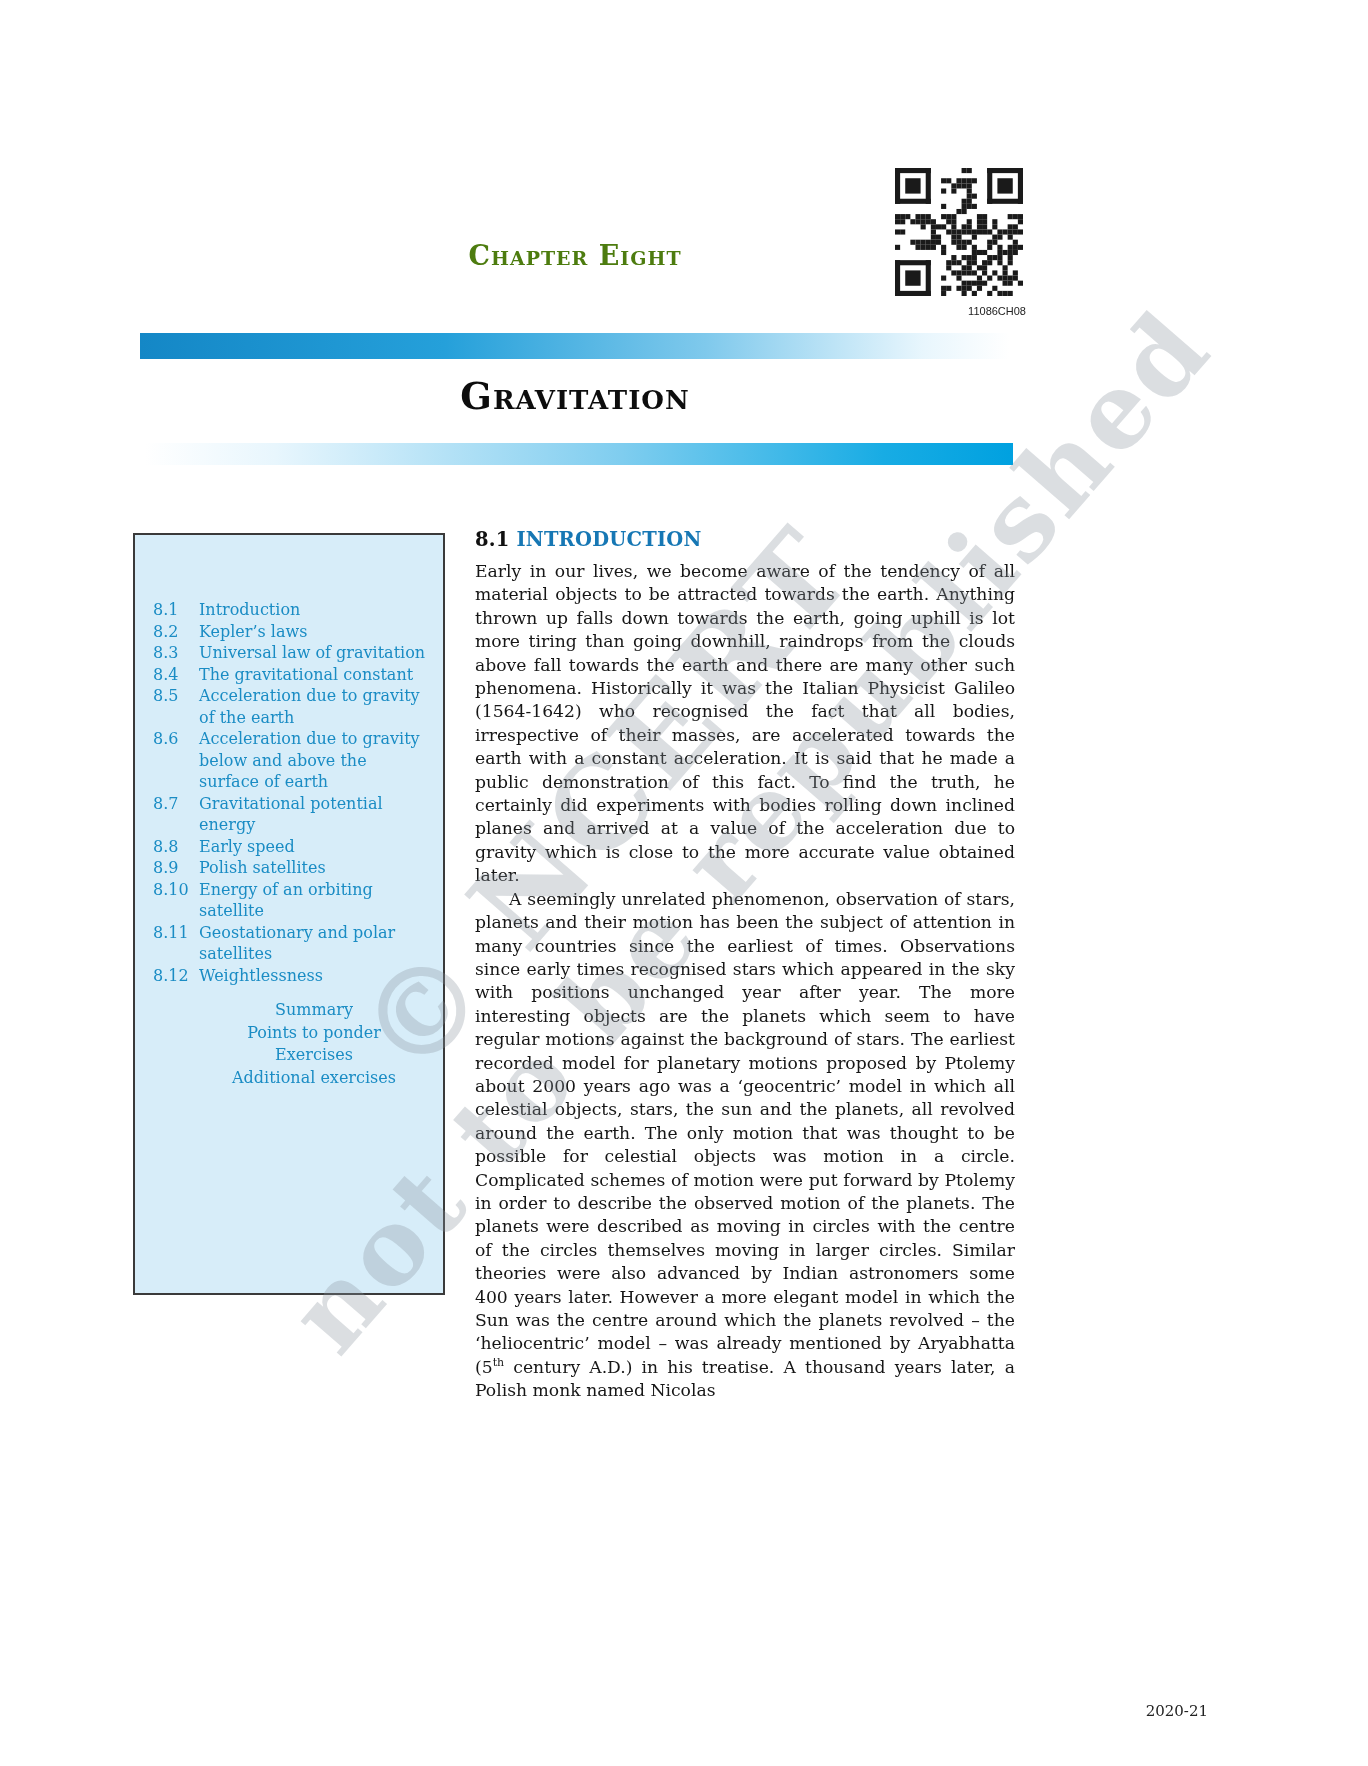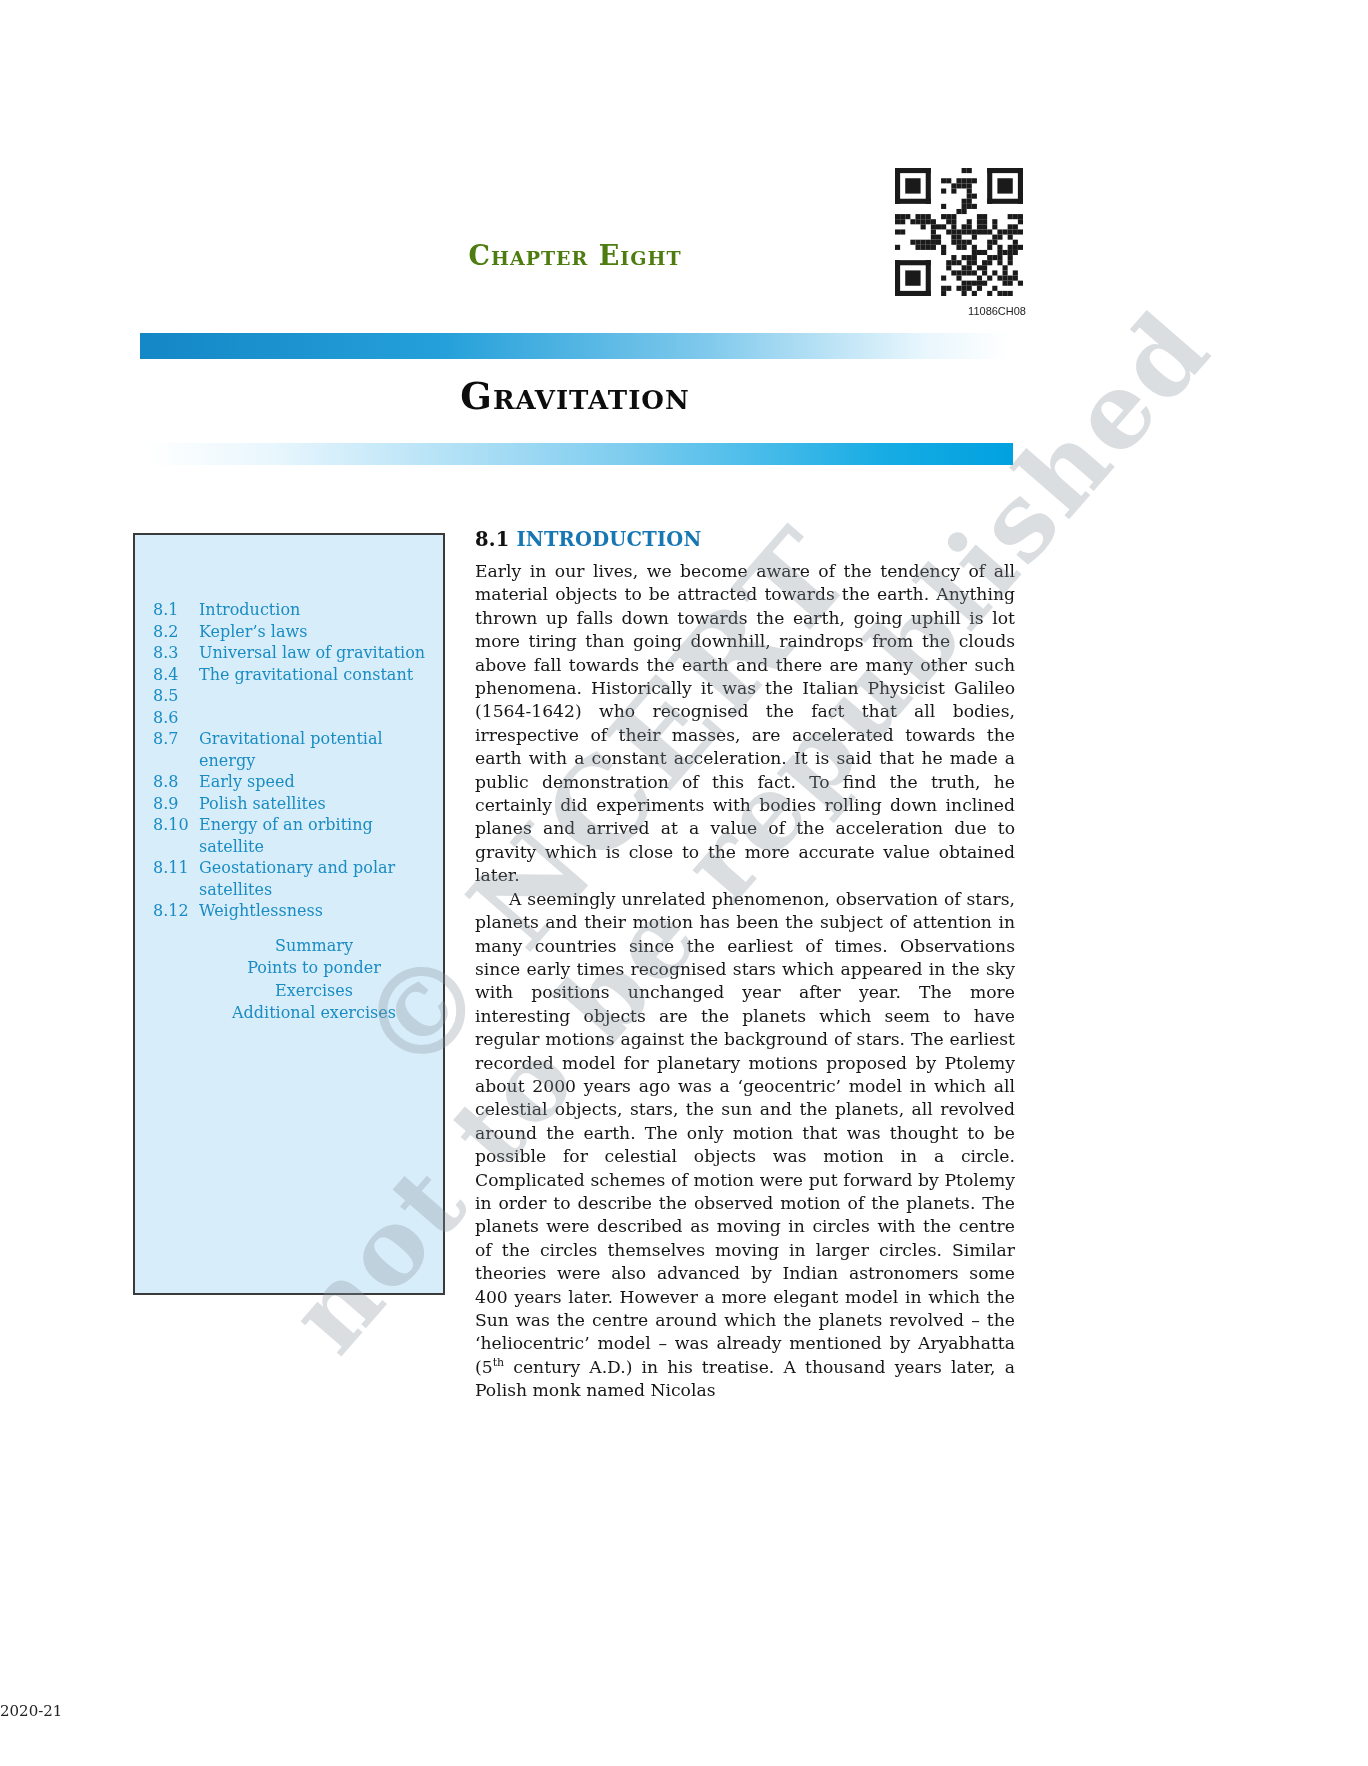--- a/index.html
+++ b/index.html
@@ -72,21 +72,21 @@
     position:absolute; white-space:nowrap; pointer-events:none;
     color:rgba(135,146,156,0.30); font-weight:bold; z-index:5;
     transform-origin:0 0; letter-spacing:4px;
     font-family:"DejaVu Serif", serif;
   }
   .wm1 { left:330px; top:1010px; font-size:120px; transform:rotate(-49deg); }
   .wm2 { left:265px; top:1295px; font-size:104px; transform:rotate(-49deg); }
 
   
   .footer {
-    position:absolute; left:0; top:1702px; width:1208px; text-align:left;
+    position:absolute; left:0; top:1702px; width:1208px; text-align:right;
     font-size:15px; color:#222;
   }
 </style>
 </head>
 <body>
 
 <div class="page">
 
   <div class="chapter-label">Chapter Eight</div>
 
@@ -316,23 +316,25 @@
     <div class="toc-item">
         <span class="toc-num">8.3</span>
         <span class="toc-label">Universal law of gravitation</span>
       </div>
     <div class="toc-item">
         <span class="toc-num">8.4</span>
         <span class="toc-label">The gravitational constant</span>
       </div>
     <div class="toc-item">
         <span class="toc-num">8.5</span>
+        <span class="toc-label">Acceleration due to gravity of the earth</span>
       </div>
     <div class="toc-item">
         <span class="toc-num">8.6</span>
+        <span class="toc-label">Acceleration due to gravity below and above the surface of earth</span>
       </div>
     <div class="toc-item">
         <span class="toc-num">8.7</span>
         <span class="toc-label">Gravitational potential energy</span>
       </div>
     <div class="toc-item">
         <span class="toc-num">8.8</span>
         <span class="toc-label">Early speed</span>
       </div>
     <div class="toc-item">

